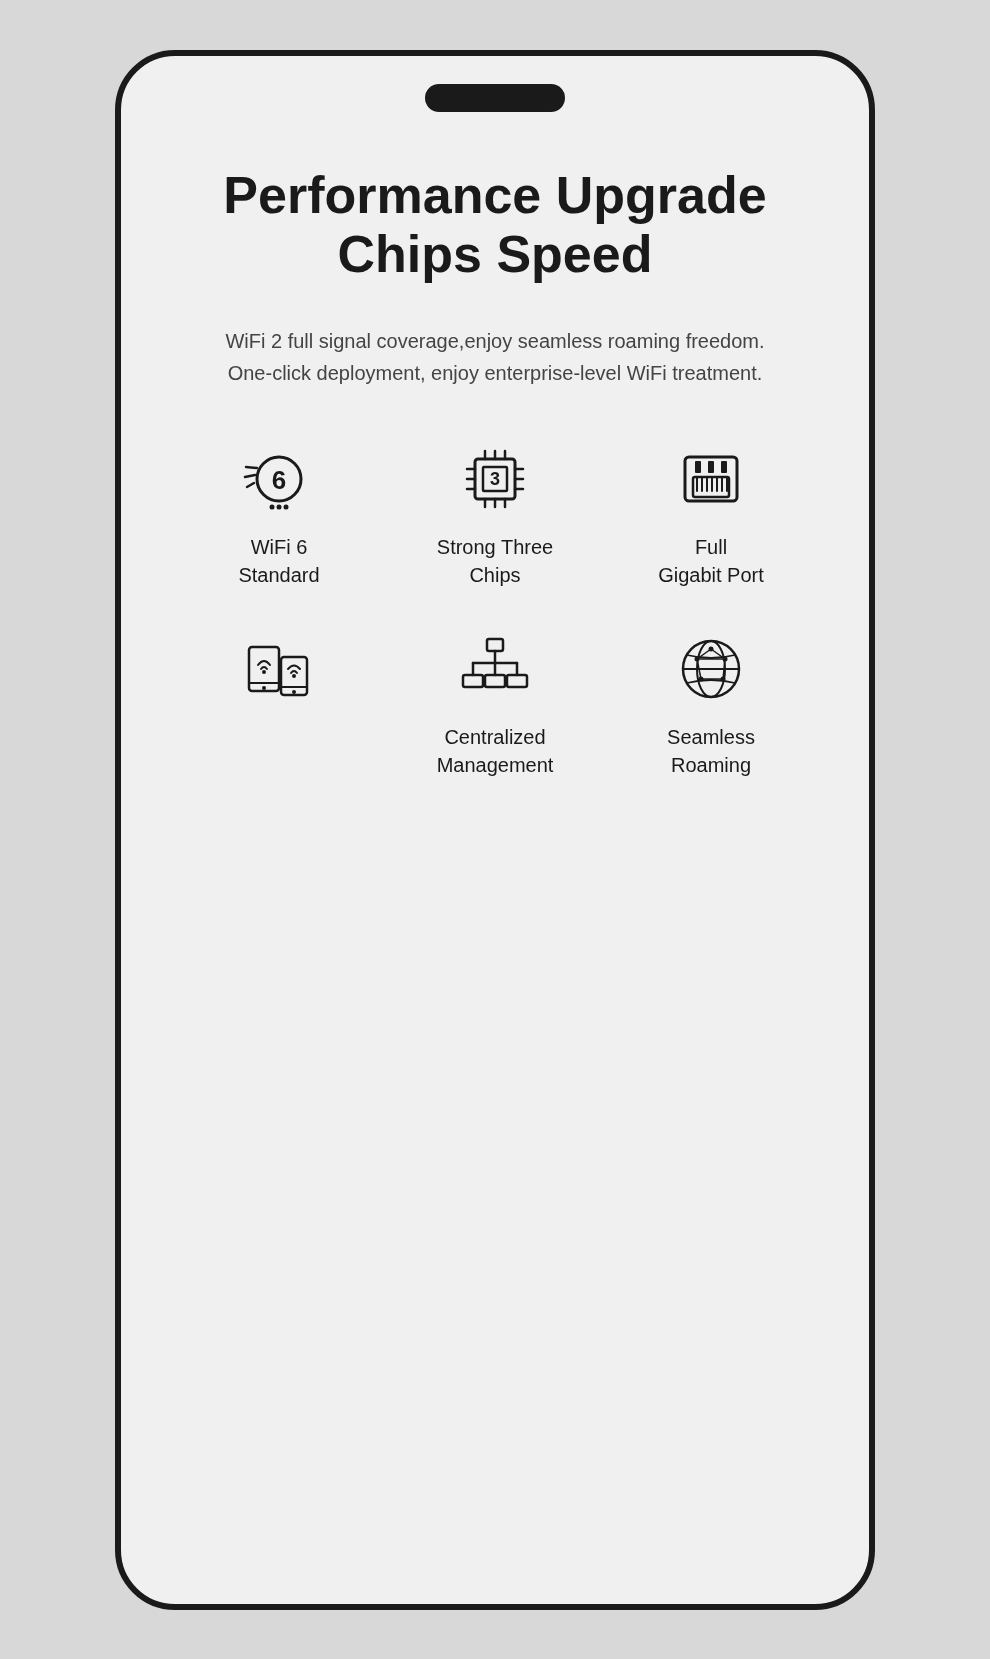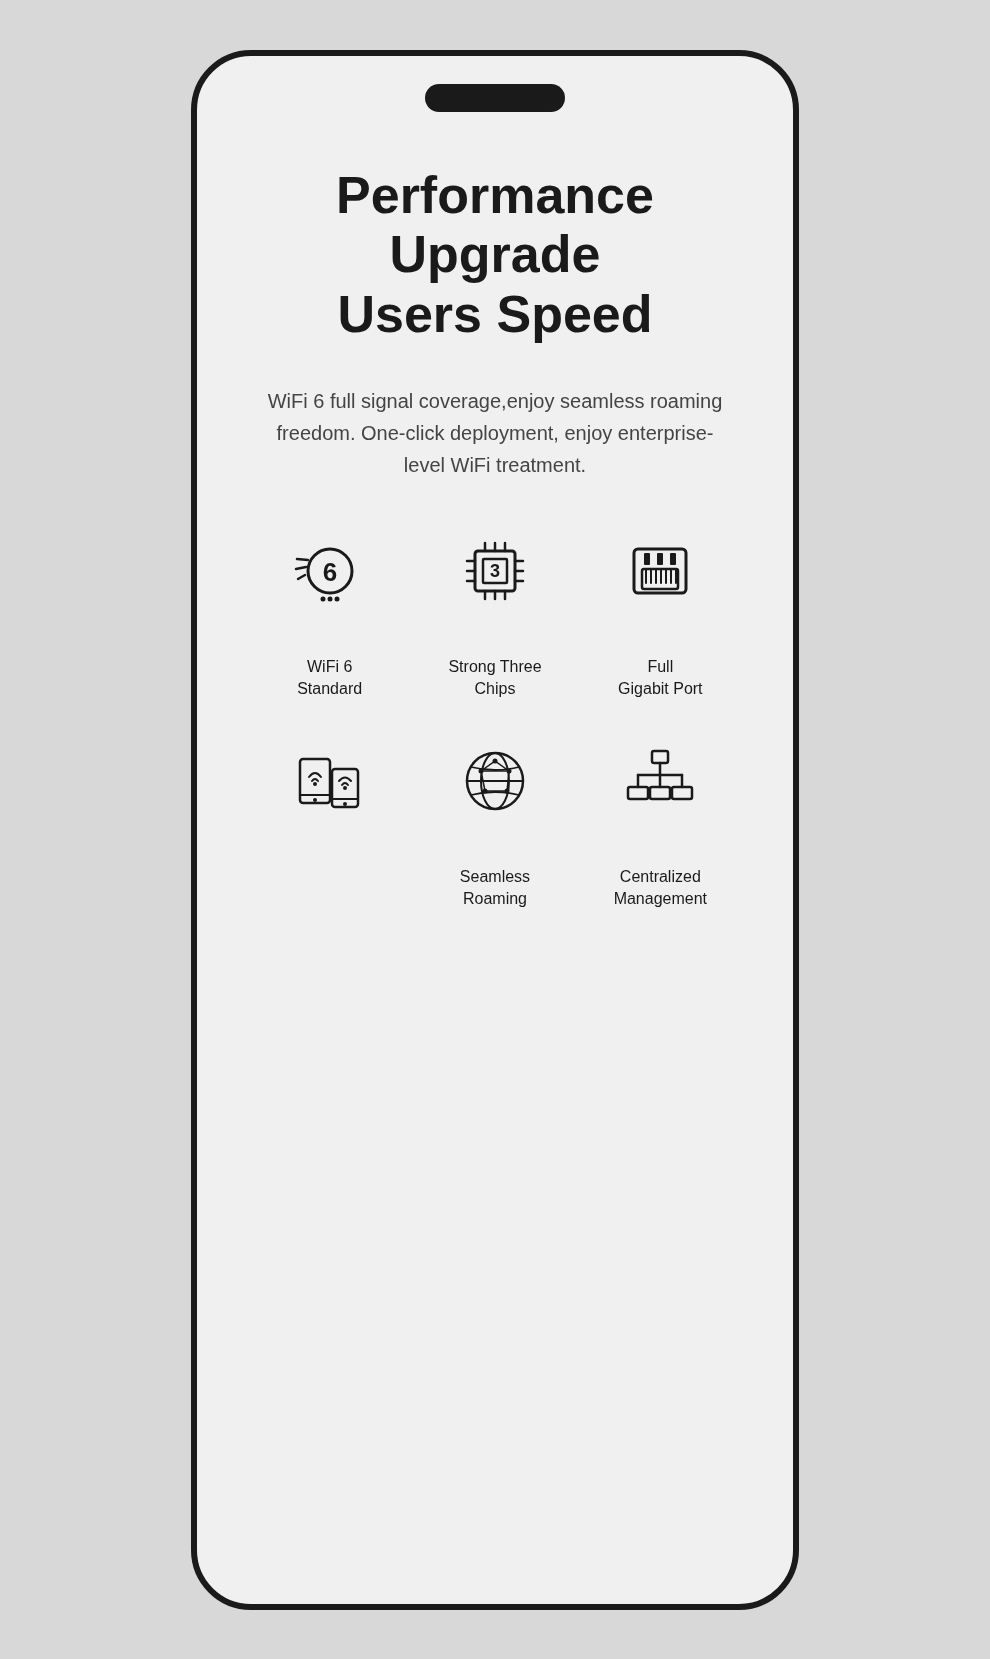--- a/index.html
+++ b/index.html
@@ -7,21 +7,21 @@
     body {
       background-color: #d8d8d8;
       display: flex;
       justify-content: center;
       align-items: center;
       min-height: 100vh;
       font-family: -apple-system, BlinkMacSystemFont, 'Segoe UI', Arial, sans-serif;
     }
 
     .phone-frame {
-      width: 608px;
+      width: 760px;
       min-height: 1560px;
       background-color: #f0f0f0;
       border-radius: 60px;
       border: 6px solid #1a1a1a;
       position: relative;
       padding: 80px 60px 80px 60px;
       display: flex;
       flex-direction: column;
       align-items: center;
     }
@@ -78,39 +78,38 @@
       align-items: center;
       justify-content: center;
     }
 
     .feature-icon svg {
       width: 80px;
       height: 80px;
     }
 
     .feature-label {
-      font-size: 16px;
+      font-size: 20px;
       font-weight: 500;
       color: #1a1a1a;
       line-height: 1.4;
-      margin-top: 31px;
     }
   </style>
 </head>
 <body>
 
 <div class="phone-frame">
   <div class="phone-notch"></div>
 
   <h1 class="title">
     <span>Performance Upgrade</span><br>
-    <span>Users Speed</span>
+    <span>Chips Speed</span>
   </h1>
 
-  <p class="subtitle">WiFi 6 full signal coverage,enjoy seamless roaming freedom.
+  <p class="subtitle">WiFi 2 full signal coverage,enjoy seamless roaming freedom.
 One-click deployment, enjoy enterprise-level WiFi treatment.</p>
 
   <div class="features-grid">
 
     <div class="feature-item">
       <div class="feature-icon">
         <svg viewBox="0 0 80 80" fill="none" xmlns="http://www.w3.org/2000/svg">
 
           <line x1="8" y1="48" x2="15" y2="44" stroke="#1a1a1a" stroke-width="2.5" stroke-linecap="round"></line>
           <line x1="6" y1="38" x2="16" y2="36" stroke="#1a1a1a" stroke-width="2.5" stroke-linecap="round"></line>
@@ -204,20 +203,44 @@
           <path d="M52 44 Q55 40 58 44" stroke="#1a1a1a" stroke-width="2" fill="none" stroke-linecap="round"></path>
           <circle cx="55" cy="47" r="2" fill="#1a1a1a"></circle>
         </svg>
       </div>
     </div>
 
     <div class="feature-item">
       <div class="feature-icon">
         <svg viewBox="0 0 80 80" fill="none" xmlns="http://www.w3.org/2000/svg">
 
+          <rect x="32" y="10" width="16" height="12" rx="2" stroke="#1a1a1a" stroke-width="2.5" fill="none"></rect>
+
+          <line x1="40" y1="22" x2="40" y2="34" stroke="#1a1a1a" stroke-width="2.5" stroke-linecap="round"></line>
+
+          <line x1="18" y1="34" x2="62" y2="34" stroke="#1a1a1a" stroke-width="2.5" stroke-linecap="round"></line>
+
+          <line x1="18" y1="34" x2="18" y2="46" stroke="#1a1a1a" stroke-width="2.5" stroke-linecap="round"></line>
+          <line x1="40" y1="34" x2="40" y2="46" stroke="#1a1a1a" stroke-width="2.5" stroke-linecap="round"></line>
+          <line x1="62" y1="34" x2="62" y2="46" stroke="#1a1a1a" stroke-width="2.5" stroke-linecap="round"></line>
+
+          <rect x="8" y="46" width="20" height="12" rx="2" stroke="#1a1a1a" stroke-width="2.5" fill="none"></rect>
+
+          <rect x="30" y="46" width="20" height="12" rx="2" stroke="#1a1a1a" stroke-width="2.5" fill="none"></rect>
+
+          <rect x="52" y="46" width="20" height="12" rx="2" stroke="#1a1a1a" stroke-width="2.5" fill="none"></rect>
+        </svg>
+      </div>
+      <div class="feature-label">Centralized<br>Management</div>
+    </div>
+
+    <div class="feature-item">
+      <div class="feature-icon">
+        <svg viewBox="0 0 80 80" fill="none" xmlns="http://www.w3.org/2000/svg">
+
           <circle cx="40" cy="40" r="28" stroke="#1a1a1a" stroke-width="2.5" fill="none"></circle>
 
           <ellipse cx="40" cy="40" rx="14" ry="28" stroke="#1a1a1a" stroke-width="2" fill="none"></ellipse>
           <line x1="12" y1="40" x2="68" y2="40" stroke="#1a1a1a" stroke-width="2"></line>
           <path d="M16 26 Q40 32 64 26" stroke="#1a1a1a" stroke-width="1.8" fill="none"></path>
           <path d="M16 54 Q40 48 64 54" stroke="#1a1a1a" stroke-width="1.8" fill="none"></path>
 
           <circle cx="26" cy="30" r="2.5" fill="#1a1a1a"></circle>
           <circle cx="54" cy="30" r="2.5" fill="#1a1a1a"></circle>
           <circle cx="30" cy="50" r="2.5" fill="#1a1a1a"></circle>
@@ -228,38 +251,14 @@
           <line x1="26" y1="30" x2="30" y2="50" stroke="#1a1a1a" stroke-width="1.5"></line>
           <line x1="54" y1="30" x2="52" y2="50" stroke="#1a1a1a" stroke-width="1.5"></line>
           <line x1="30" y1="50" x2="52" y2="50" stroke="#1a1a1a" stroke-width="1.5"></line>
           <line x1="40" y1="20" x2="26" y2="30" stroke="#1a1a1a" stroke-width="1.5"></line>
           <line x1="40" y1="20" x2="54" y2="30" stroke="#1a1a1a" stroke-width="1.5"></line>
         </svg>
       </div>
       <div class="feature-label">Seamless<br>Roaming</div>
     </div>
 
-    <div class="feature-item">
-      <div class="feature-icon">
-        <svg viewBox="0 0 80 80" fill="none" xmlns="http://www.w3.org/2000/svg">
-
-          <rect x="32" y="10" width="16" height="12" rx="2" stroke="#1a1a1a" stroke-width="2.5" fill="none"></rect>
-
-          <line x1="40" y1="22" x2="40" y2="34" stroke="#1a1a1a" stroke-width="2.5" stroke-linecap="round"></line>
-
-          <line x1="18" y1="34" x2="62" y2="34" stroke="#1a1a1a" stroke-width="2.5" stroke-linecap="round"></line>
-
-          <line x1="18" y1="34" x2="18" y2="46" stroke="#1a1a1a" stroke-width="2.5" stroke-linecap="round"></line>
-          <line x1="40" y1="34" x2="40" y2="46" stroke="#1a1a1a" stroke-width="2.5" stroke-linecap="round"></line>
-          <line x1="62" y1="34" x2="62" y2="46" stroke="#1a1a1a" stroke-width="2.5" stroke-linecap="round"></line>
-
-          <rect x="8" y="46" width="20" height="12" rx="2" stroke="#1a1a1a" stroke-width="2.5" fill="none"></rect>
-
-          <rect x="30" y="46" width="20" height="12" rx="2" stroke="#1a1a1a" stroke-width="2.5" fill="none"></rect>
-
-          <rect x="52" y="46" width="20" height="12" rx="2" stroke="#1a1a1a" stroke-width="2.5" fill="none"></rect>
-        </svg>
-      </div>
-      <div class="feature-label">Centralized<br>Management</div>
-    </div>
-
   </div>
 </div>
 
 </body></html>

